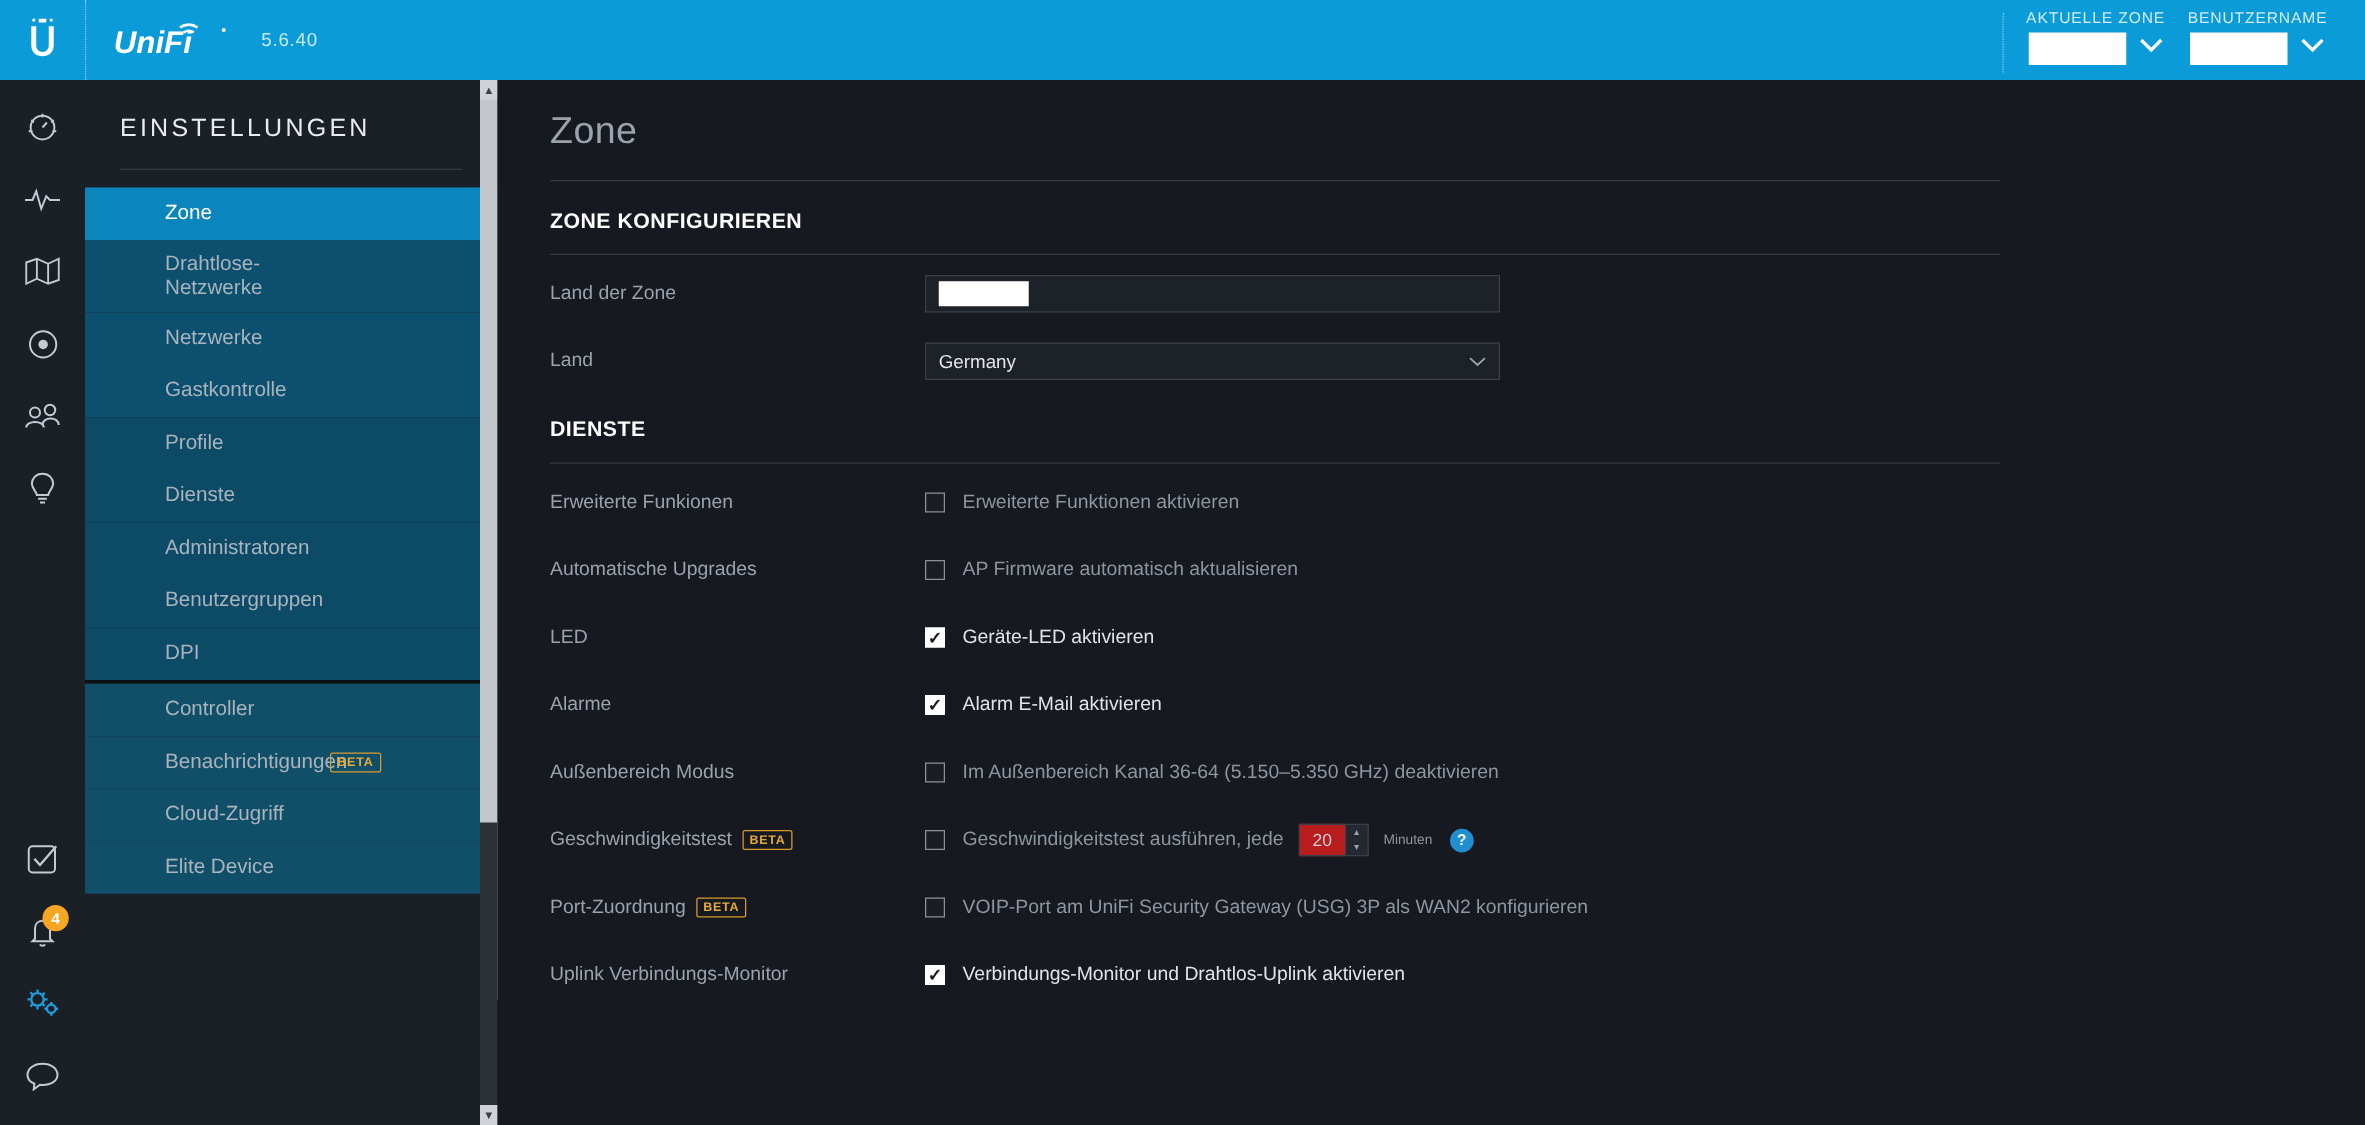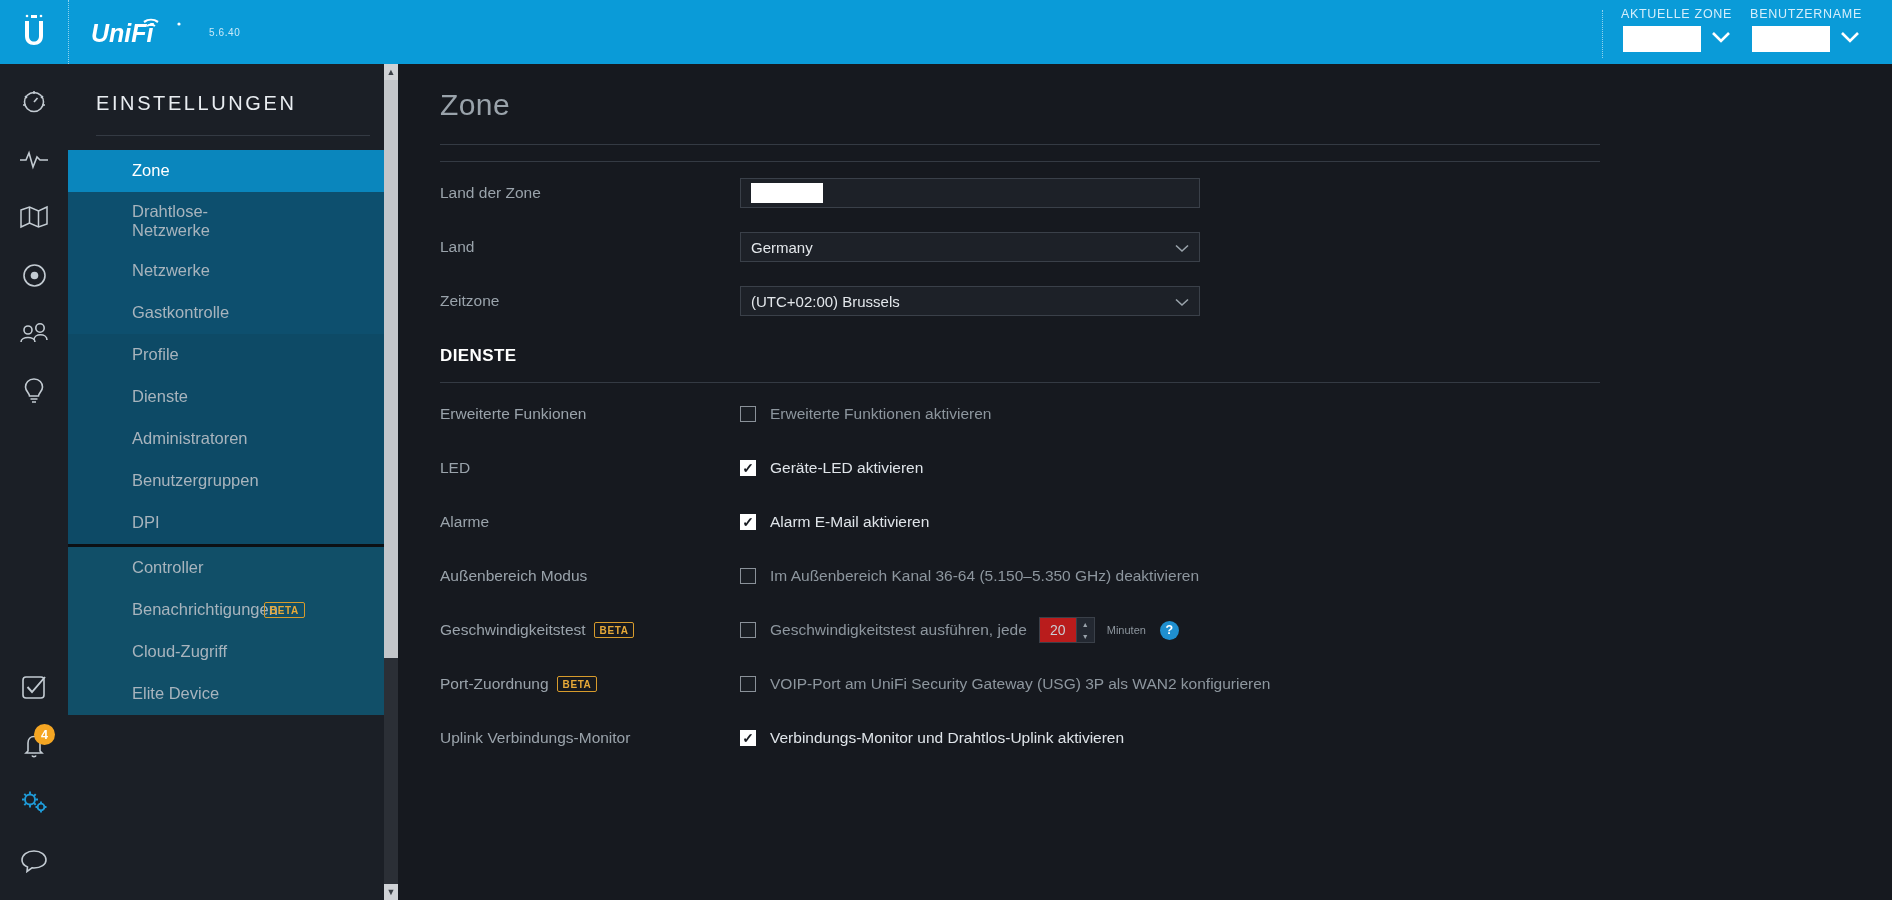--- a/index.html
+++ b/index.html
@@ -14,21 +14,21 @@
   .topbar {
     position: absolute; top: 0; left: 0;
     width: 1892px; height: 64px;
     background: #0A9BD8;
     display: flex; align-items: center;
   }
   .ubnt-logo { width: 68px; display:flex; justify-content:center; align-items:center; }
   .topbar-sep { width: 1px; height: 64px; border-left: 1px dotted rgba(255,255,255,.55); }
   .unifi-word { margin-left: 22px; display:flex; align-items:center; }
   .unifi-version {
-    margin-left: 26px; color: #c9e9f8; font-size: 10px; letter-spacing: .6px;
+    margin-left: 26px; color: #c9e9f8; font-size: 15px; letter-spacing: .6px;
   }
   .topbar-right {
     margin-left: auto; display: flex; align-items: flex-end; height: 52px;
     padding-right: 12px;
   }
   .tb-dotsep { width:1px; height: 48px; border-left: 1px dotted rgba(255,255,255,.55); margin: 8px 18px 0 0; }
   .tb-group { display: flex; flex-direction: column; align-items: center; margin-right: 18px; padding-bottom: 6px; }
   .tb-label { color: #d5eefb; font-size: 12.5px; letter-spacing: .7px; margin-bottom: 5px; }
   .tb-control { display: flex; align-items: center; }
   .tb-redacted { width: 78px; height: 26px; background: #ffffff; }
@@ -399,20 +399,21 @@
 <div class="content-scroll">
   <div class="a-up">▲</div>
   <div class="c-thumb"></div>
   <div class="a-dn">▼</div>
 </div>
 
 <div class="content">
   <div class="page-title">Zone</div>
   <div class="title-rule"></div>
 
+  <div class="section-head">ZONE KONFIGURIEREN</div>
   <div class="section-rule"></div>
 
   <div class="row">
     <div class="row-label">Land der Zone</div>
     <div class="row-ctrl">
       <div class="text-input">
         <div class="redact-box"></div>
       </div>
     </div>
   </div>
@@ -424,45 +425,39 @@
         <span>Germany</span>
         <span class="chev">
           <svg width="14" height="9" viewBox="0 0 14 9">
               <path d="M1 1.5 L7 7 L13 1.5" stroke="#9aa3ab" stroke-width="1.6" fill="none"></path>
             </svg>
         </span>
       </div>
     </div>
   </div>
 
-  <div class="row">
-    <div class="row-label">Zeitzone</div>
-    <div class="row-ctrl">
-      <div class="select-box">
-        <span>(UTC+02:00) Brussels</span>
-        <span class="chev">
-          <svg width="14" height="9" viewBox="0 0 14 9">
-              <path d="M1 1.5 L7 7 L13 1.5" stroke="#9aa3ab" stroke-width="1.6" fill="none"></path>
-            </svg>
-        </span>
-      </div>
-    </div>
-  </div>
 
   <div class="section-head">DIENSTE</div>
   <div class="section-rule"></div>
 
   <div class="row">
     <div class="row-label">Erweiterte Funkionen</div>
     <div class="row-ctrl">
       <div class="cbox"></div>
       <span class="cb-label">Erweiterte Funktionen aktivieren</span>
     </div>
   </div>
 
+  <div class="row">
+    <div class="row-label">Automatische Upgrades</div>
+    <div class="row-ctrl">
+      <div class="cbox"></div>
+      <span class="cb-label">AP Firmware automatisch aktualisieren</span>
+    </div>
+  </div>
 
   <div class="row">
     <div class="row-label">LED</div>
     <div class="row-ctrl">
       <div class="cbox checked"></div>
       <span class="cb-label on">Geräte-LED aktivieren</span>
     </div>
   </div>
 
   <div class="row">

